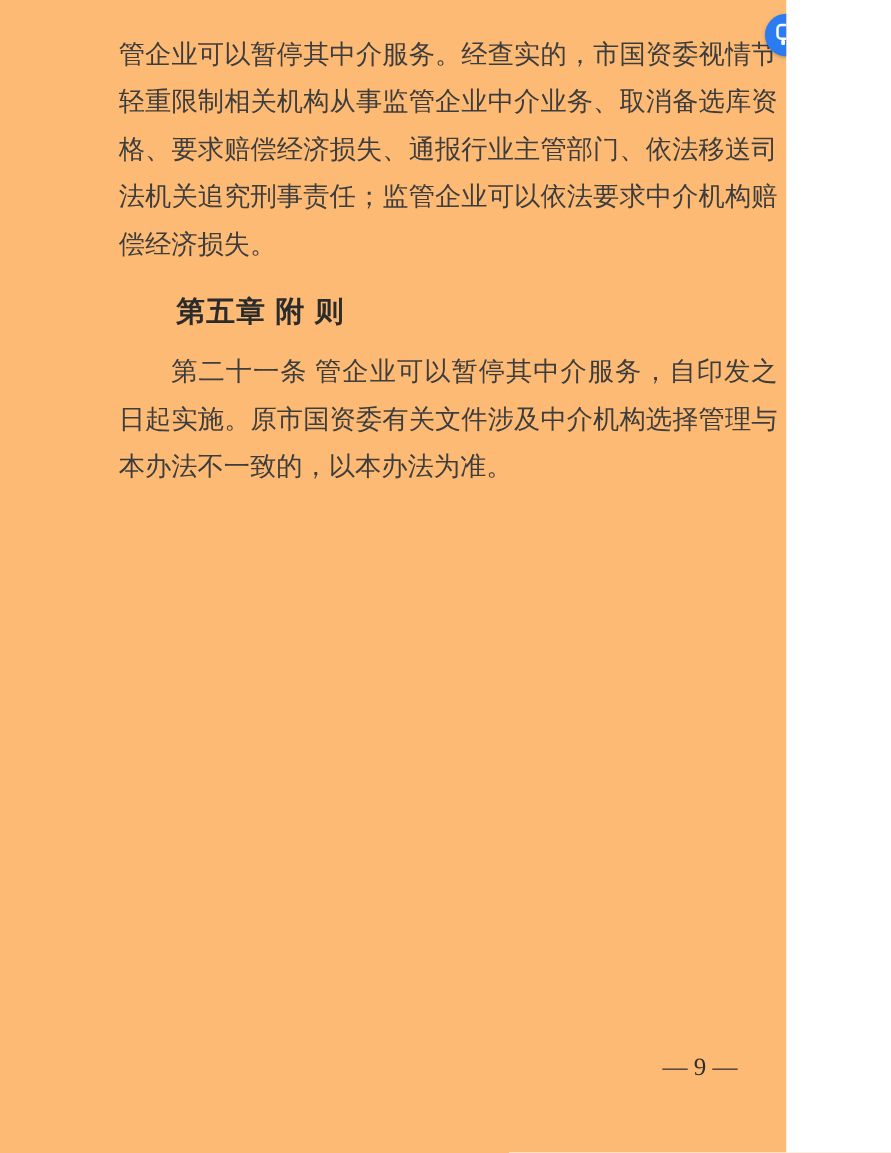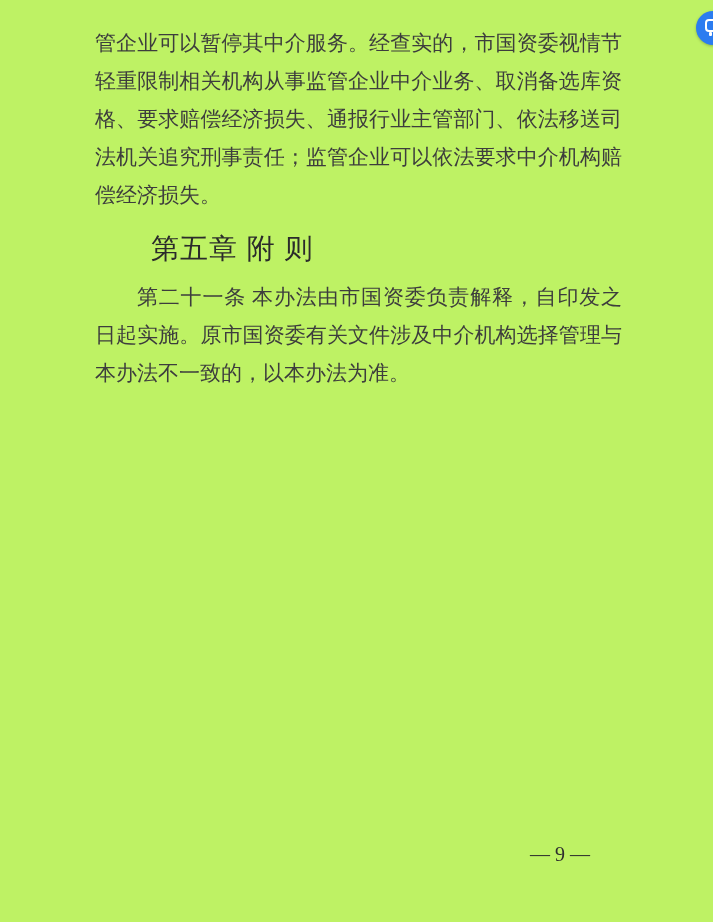--- a/index.html
+++ b/index.html
@@ -2,23 +2,23 @@
 <html><head>
 <meta charset="utf-8">
 <style>
   html, body {
     margin: 0;
     padding: 0;
     background: #ffffff;
   }
   .page {
     position: relative;
-    width: 713px;
+    width: 629px;
     height: 922px;
-    background: #bef264;
+    background: #fdba74;
     overflow: hidden;
     font-family: "Liberation Serif", "DejaVu Serif", serif;
   }
   .doc-body {
     position: absolute;
     top: 24px;
     left: 95px;
     width: 527px;
     color: #3d3d3d;
     font-size: 21px;
@@ -30,23 +30,23 @@
     margin: 0;
     word-break: break-all;
   }
   .para.indent {
     text-indent: 2em;
   }
   .chapter-heading {
     margin: 16px 0 10px 0;
     padding-left: 2em;
     font-family: "Liberation Sans", "DejaVu Sans", sans-serif;
-    font-weight: normal;
+    font-weight: bold;
     color: #2b2b2b;
-    font-size: 28px;
+    font-size: 23px;
     line-height: 38px;
     letter-spacing: 1px;
   }
   .page-number {
     position: absolute;
     top: 843px;
     left: 460px;
     width: 200px;
     text-align: center;
     color: #2e2e2e;
@@ -72,21 +72,21 @@
   }
 </style>
 </head>
 <body>
 
 <div class="page">
 
   <div class="doc-body" id="doc-body">
       <p class="para">管企业可以暂停其中介服务。经查实的，市国资委视情节轻重限制相关机构从事监管企业中介业务、取消备选库资格、要求赔偿经济损失、通报行业主管部门、依法移送司法机关追究刑事责任；监管企业可以依法要求中介机构赔偿经济损失。</p>
       <h3 class="chapter-heading">第五章 附 则</h3>
-      <p class="para indent">第二十一条 本办法由市国资委负责解释，自印发之日起实施。原市国资委有关文件涉及中介机构选择管理与本办法不一致的，以本办法为准。</p>
+      <p class="para indent">第二十一条 管企业可以暂停其中介服务，自印发之日起实施。原市国资委有关文件涉及中介机构选择管理与本办法不一致的，以本办法为准。</p>
     </div>
 
   <div class="page-number">— 9 —</div>
 
   <div class="float-button" title="">
     <span>
       <svg width="20" height="20" viewBox="0 0 20 20">
         <rect x="3" y="2" width="14" height="11" rx="3" fill="none" stroke="#ffffff" stroke-width="2"></rect>
         <rect x="6" y="14" width="3" height="4" rx="1" fill="#ffffff"></rect>
         <rect x="11" y="14" width="3" height="4" rx="1" fill="#ffffff"></rect>

